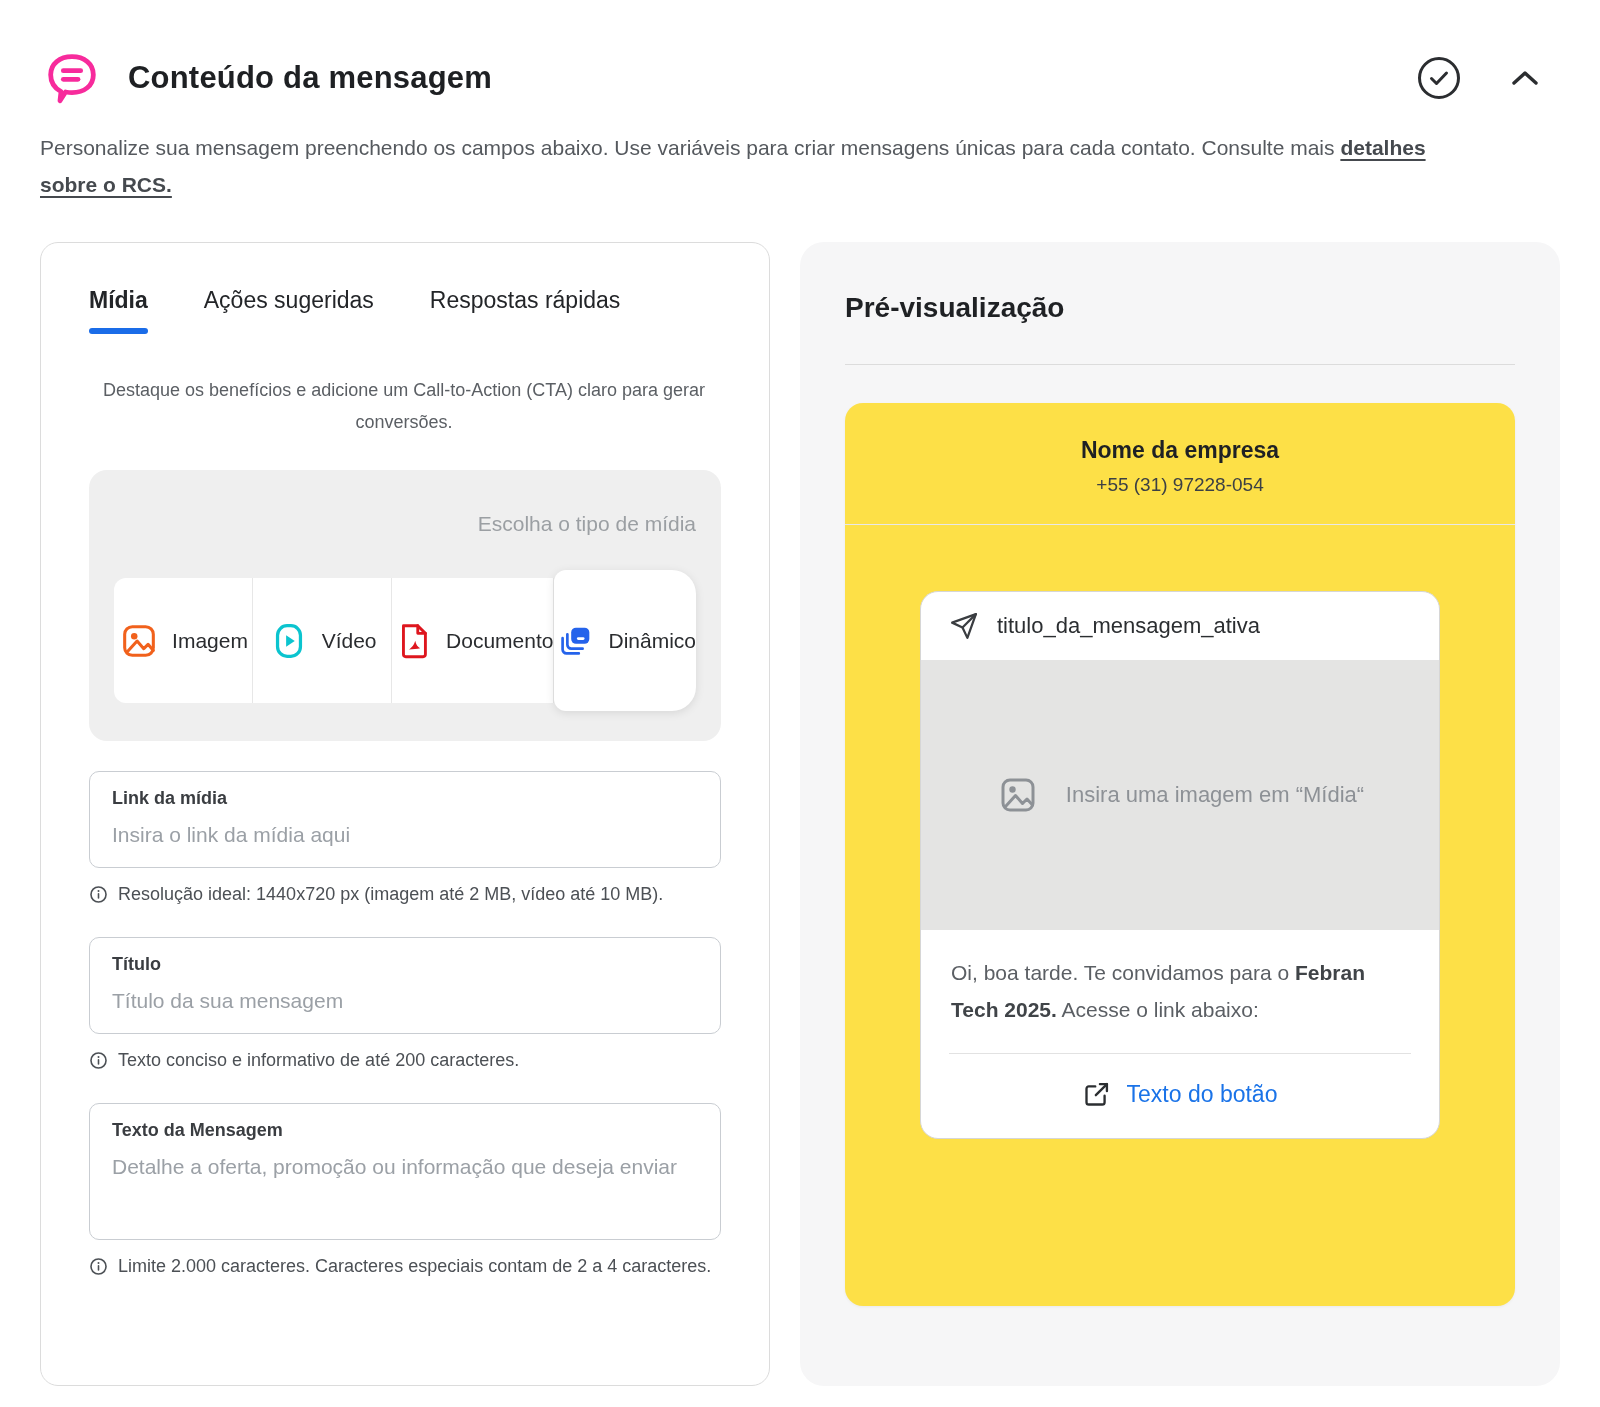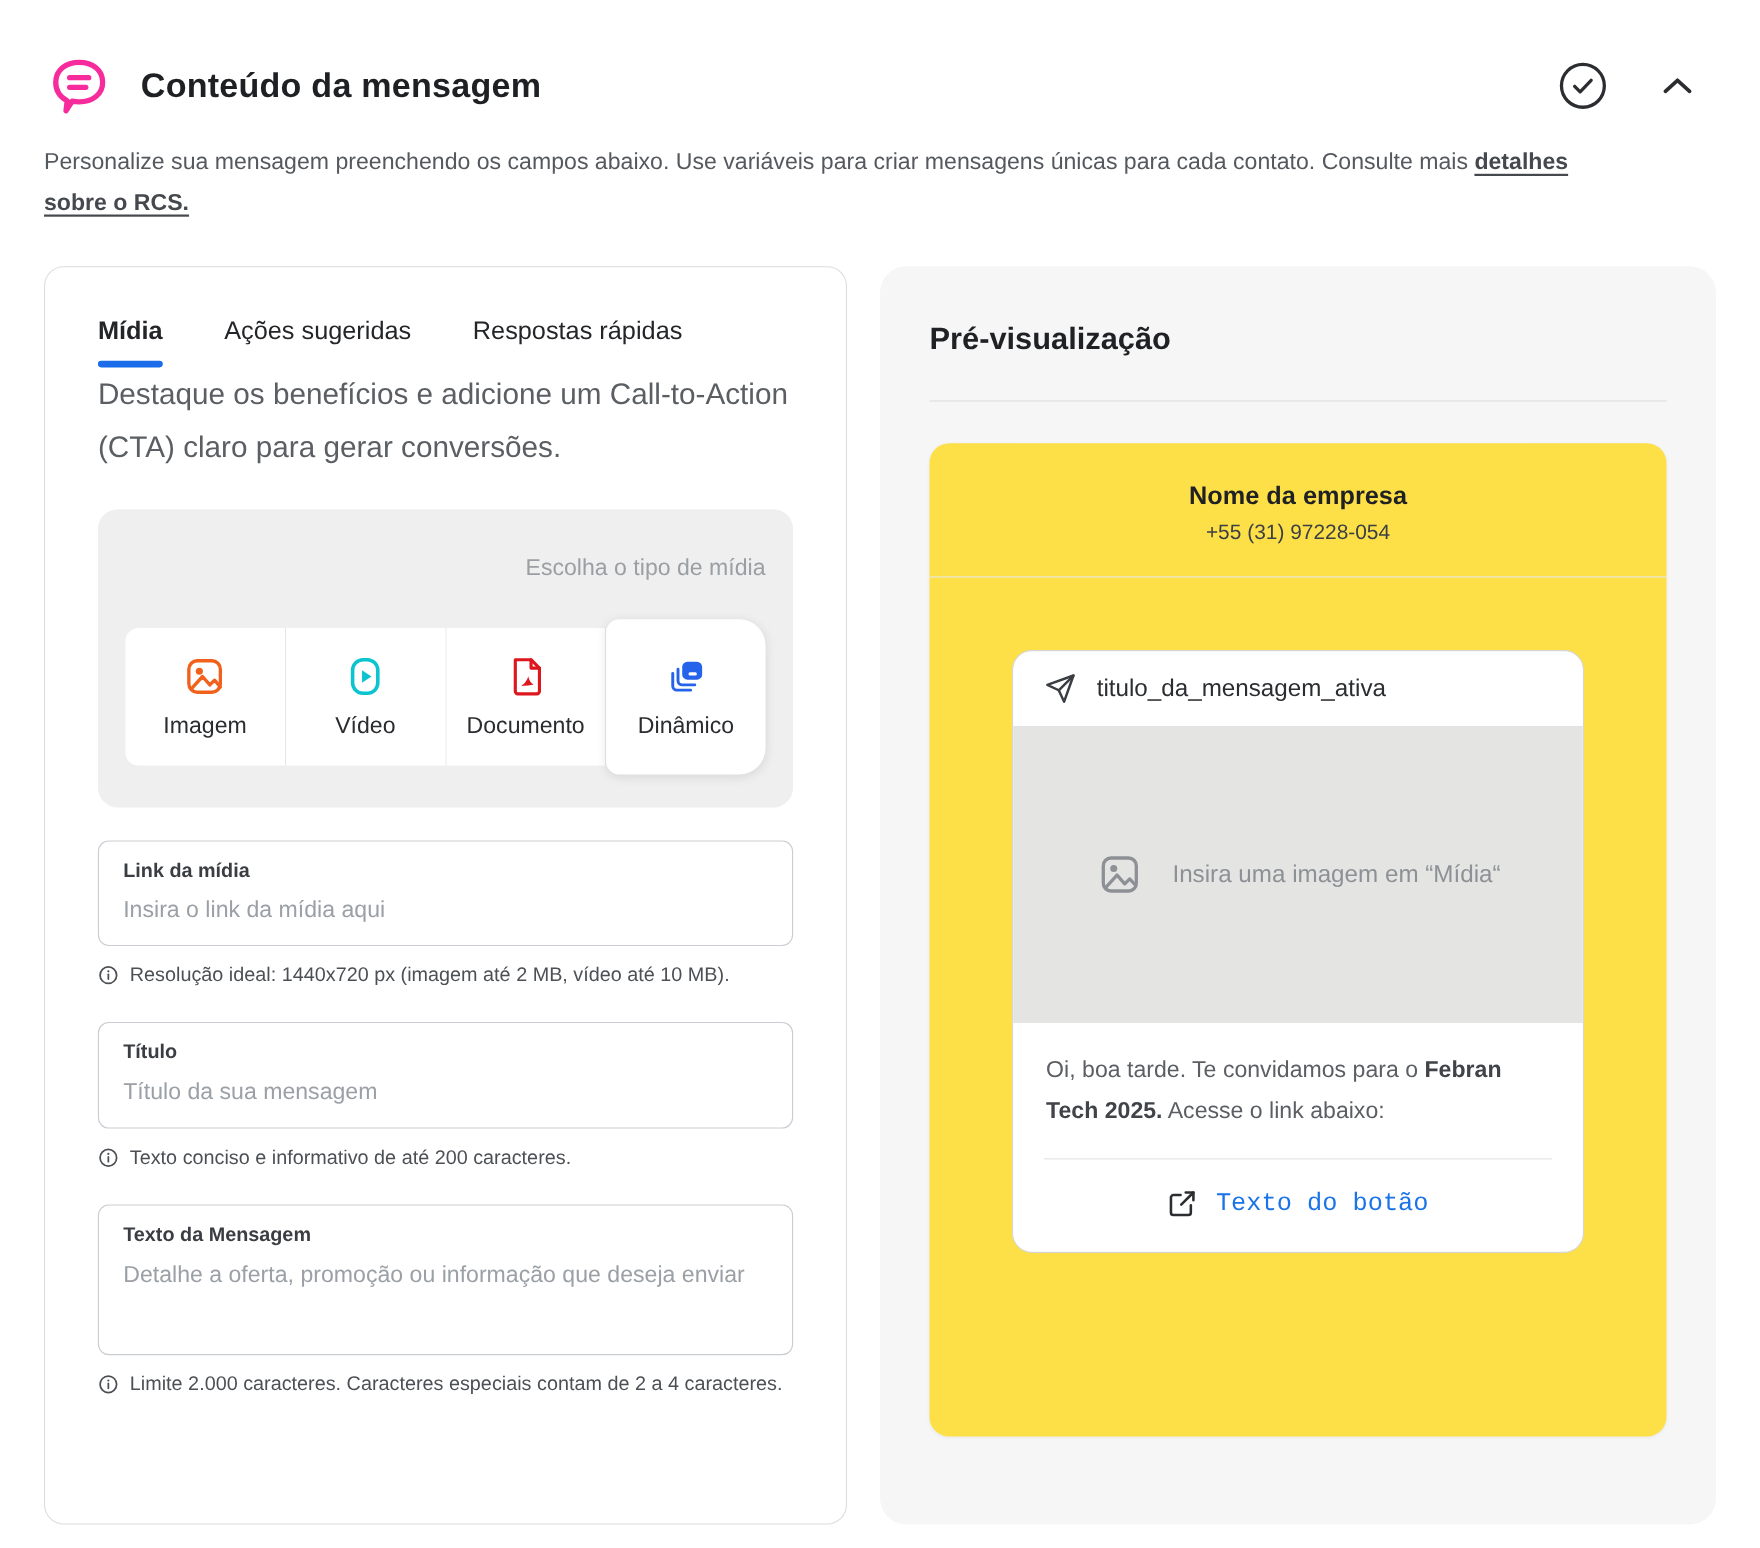--- a/index.html
+++ b/index.html
@@ -24,26 +24,26 @@
   
   .editor-card { width:730px; flex:0 0 auto; border:1px solid #dcdcdc; border-radius:18px; padding:44px 48px; background:#fff; }
 
   .tabs { display:flex; gap:56px; }
   .tab { cursor:pointer; font-size:23px; color:#232528; }
   .tab .tab-label { display:block; }
   .tab .tab-underline { height:6px; border-radius:3px; margin-top:14px; background:transparent; }
   .tab.active .tab-label { font-weight:700; }
   .tab.active .tab-underline { background:#1a6ce8; }
 
-  .editor-desc { font-size:27px; color:#5b5f64; line-height:1.8; width:630px; }
+  .editor-desc { margin-top:40px; font-size:18px; color:#5b5f64; line-height:1.8; width:630px;text-align:center; }
 
   .media-box { margin-top:32px; background:#efefef; border-radius:18px; padding:42px 25px 30px; }
   .picker-title { text-align:right; color:#9b9fa3; font-size:21px; }
   .picker-row { display:flex; align-items:center; margin-top:34px; }
-  .media-option { flex:1; background:#fff; height:125px; display:flex; flex-direction:column; align-items:center; justify-content:center; gap:12px; border-right:1px solid #e7e7e7; cursor:pointer; }
+  .media-option { flex:1; background:#fff; height:125px; display:flex; flex-direction:row; align-items:center; justify-content:center; gap:12px; border-right:1px solid #e7e7e7; cursor:pointer; }
   .media-option:first-child { border-radius:12px 0 0 12px; }
   .media-option:last-child { border-right:none; }
   .media-option.selected { height:141px; border-radius:12px 24px 24px 12px; box-shadow:0 2px 10px rgba(0,0,0,.10); border-right:none; z-index:1; }
   .media-option .opt-label { font-size:21px; color:#2a2c2f; }
   .media-option svg { width:42px; height:42px; }
 
   .field { border:1.5px solid #c9cdd2; border-radius:10px; padding:16px 22px 14px; margin-top:30px; background:#fff; }
   .field-label { font-size:18px; font-weight:700; color:#3a3d41; }
   .field input, .field textarea { display:block; width:100%; border:none; outline:none; resize:none; margin-top:8px; font-size:21px; color:#3a3d41; font-family:inherit; line-height:1.7; background:transparent; }
   .field input::placeholder, .field textarea::placeholder { color:#9ba0a6; opacity:1; }
@@ -64,21 +64,21 @@
   .company-name { font-size:23px; font-weight:700; color:#1f2124; }
   .company-phone { margin-top:10px; font-size:19px; color:#3c4044; }
 
   .bubble { width:520px; margin:66px auto 0; border:1px solid #d6d6d6; border-radius:18px; overflow:hidden; background:#fff; }
   .bubble-header { display:flex; align-items:center; gap:18px; padding:19px 28px; font-size:22px; color:#2b2e31; }
   .bubble-image { background:#e4e4e3; height:270px; display:flex; flex-direction:row; align-items:center; justify-content:center; gap:26px; }
   .bubble-image .img-caption { color:#8d9196; font-size:22px; }
   .bubble-body { padding:24px 30px 0; font-size:21px; color:#5b5f64; line-height:1.8; }
   .bubble-body strong { color:#404448; }
   .bubble-divider { height:1px; background:#e2e2e2; margin:24px 28px 0; }
-  .bubble-button { display:flex; align-items:center; justify-content:center; gap:16px; padding:26px 0 30px; font-size:23px; color:#1a73e8; cursor:pointer; background:none; border:none; width:100%; font-family:Liberation Mono, monospace; }
+  .bubble-button { display:flex; align-items:center; justify-content:center; gap:16px; padding:26px 0 30px; font-size:23px; color:#1a73e8; cursor:pointer; background:none; border:none; width:100%; font-family:Liberation Sans, sans-serif; }
 </style>
 </head>
 <body>
 
 <div class="page">
 
   <div class="header-row">
     <span class="chat-icon">
       <svg viewBox="0 0 48 48" fill="none" stroke="#f72b9c" stroke-width="3.6" stroke-linecap="round" stroke-linejoin="round">
         <path d="M40 21.5c0 8.2-6.8 13.5-16 13.5-1.7 0-3.3-.2-4.8-.5L15 41l.8-6.8C11 31.6 8 27.2 8 21.5 8 13.3 14.8 8 24 8s16 5.3 16 13.5z"></path>

